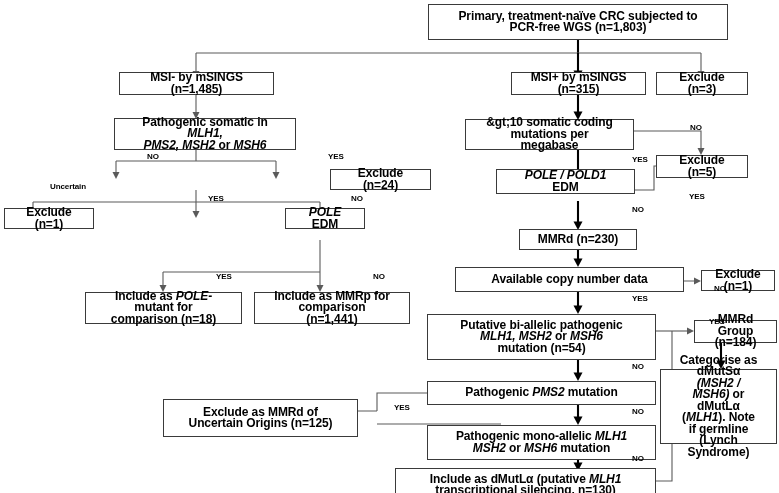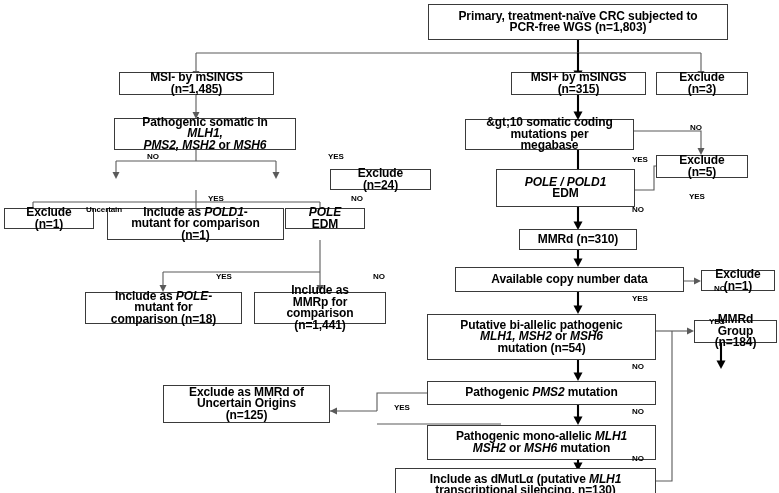--- a/index.html
+++ b/index.html
@@ -172,45 +172,42 @@
 
   <div class="node" style="left:656px; top:155px; width:92px; height:23px;">
     <span class="txt">Exclude (n=5)</span>
   </div>
 
 
   <div class="node" style="left:330px; top:169px; width:101px; height:21px;">
     <span class="txt">Exclude (n=24)</span>
   </div>
 
-  <div class="node" style="left:496px; top:169px; width:139px; height:38px;justify-content:center;">
+  <div class="node" style="left:496px; top:169px; width:139px; height:25px;justify-content:center;">
     <span class="txt"><i>POLE / POLD1</i><span> EDM</span></span>
   </div>
 
   <div class="node" style="left:4px; top:208px; width:90px; height:21px;">
     <span class="txt">Exclude (n=1)</span>
   </div>
 
-  <div class="node" style="left:107px; top:208px; width:177px; height:32px;">
-    <span class="txt"><span>Include as </span><i>POLD1</i><span>-mutant for comparison (n=1)</span></span>
-  </div>
 
   <div class="node" style="left:285px; top:208px; width:80px; height:21px;">
     <span class="txt"><i>POLE</i><span> EDM</span></span>
   </div>
 
   <div class="node" style="left:519px; top:229px; width:118px; height:21px;">
-    <span class="txt">MMRd (n=310)</span>
+    <span class="txt">MMRd (n=230)</span>
   </div>
 
   <div class="node" style="left:85px; top:292px; width:157px; height:32px;">
     <span class="txt"><span>Include as </span><i>POLE</i><span>-mutant for comparison (n=18)</span></span>
   </div>
 
-  <div class="node" style="left:254px; top:292px; width:132px; height:32px;">
+  <div class="node" style="left:254px; top:292px; width:156px; height:32px;">
     <span class="txt">Include as MMRp for comparison (n=1,441)</span>
   </div>
 
   <div class="node" style="left:427px; top:267px; width:229px; height:25px;margin-left:28px;">
     <span class="txt">Available copy number data</span>
   </div>
 
   <div class="node" style="left:701px; top:270px; width:74px; height:21px;">
     <span class="txt">Exclude (n=1)</span>
   </div>
@@ -220,40 +217,43 @@
   </div>
 
   <div class="node" style="left:694px; top:320px; width:83px; height:23px;">
     <span class="txt">MMRd Group (n=184)</span>
   </div>
 
   <div class="node" style="left:427px; top:381px; width:229px; height:24px;">
     <span class="txt"><span>Pathogenic </span><i>PMS2</i><span> mutation</span></span>
   </div>
 
-
-  <div class="node" style="left:163px; top:385px; width:167px; height:38px;align-items:center;">
+  <div class="node" style="left:660px; top:369px; width:117px; height:75px;">
+    <span class="txt"><span>Categorise as dMutSα</span><br><i>(MSH2 / MSH6)</i><span> or</span><br><span>dMutLα (</span><i>MLH1</i><span>). Note if germline (Lynch Syndrome)</span></span>
+  </div>
+
+  <div class="node" style="left:163px; top:399px; width:195px; height:38px;align-items:center;">
     <span class="txt">Exclude as MMRd of Uncertain Origins (n=125)</span>
   </div>
 
   <div class="node" style="left:427px; top:425px; width:229px; height:35px;">
     <span class="txt"><span>Pathogenic mono-allelic </span><i>MLH1</i><br><i>MSH2</i><span> or </span><i>MSH6</i><span> mutation</span></span>
   </div>
 
   <div class="node" style="left:395px; top:468px; width:261px; height:34px;">
     <span class="txt"><span>Include as dMutLα (putative </span><i>MLH1</i><br><span>transcriptional silencing, n=130)</span></span>
   </div>
 
   <div class="edge-label" style="left:99px; top:152px;">NO</div>
   <div class="edge-label" style="left:280px; top:152px;">YES</div>
   <div class="edge-label" style="left:642px; top:123px;">NO</div>
   <div class="edge-label" style="left:584px; top:155px;">YES</div>
   <div class="edge-label" style="left:641px; top:192px;">YES</div>
   <div class="edge-label" style="left:584px; top:205px;">NO</div>
-  <div class="edge-label" style="left:2px; top:205px;margin-left:36px;">Uncertain</div>
+  <div class="edge-label" style="left:2px; top:182px;">Uncertain</div>
   <div class="edge-label" style="left:160px; top:194px;">YES</div>
   <div class="edge-label" style="left:303px; top:194px;">NO</div>
   <div class="edge-label" style="left:168px; top:272px;">YES</div>
   <div class="edge-label" style="left:325px; top:272px;">NO</div>
   <div class="edge-label" style="left:666px; top:284px;">NO</div>
   <div class="edge-label" style="left:584px; top:294px;">YES</div>
   <div class="edge-label" style="left:661px; top:317px;">YES</div>
   <div class="edge-label" style="left:584px; top:362px;">NO</div>
   <div class="edge-label" style="left:346px; top:403px;">YES</div>
   <div class="edge-label" style="left:584px; top:407px;">NO</div>

